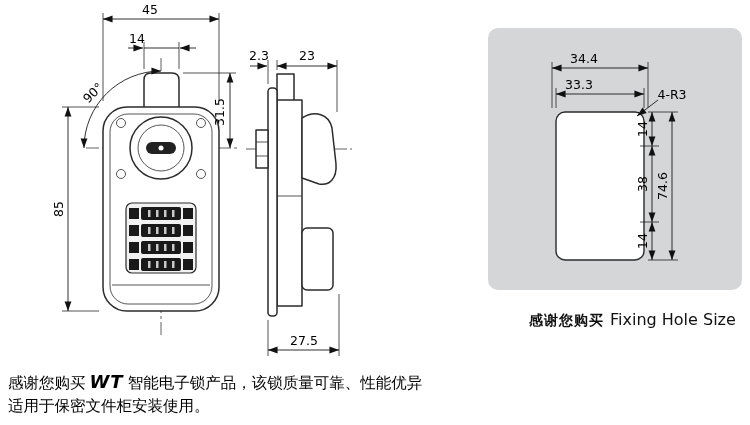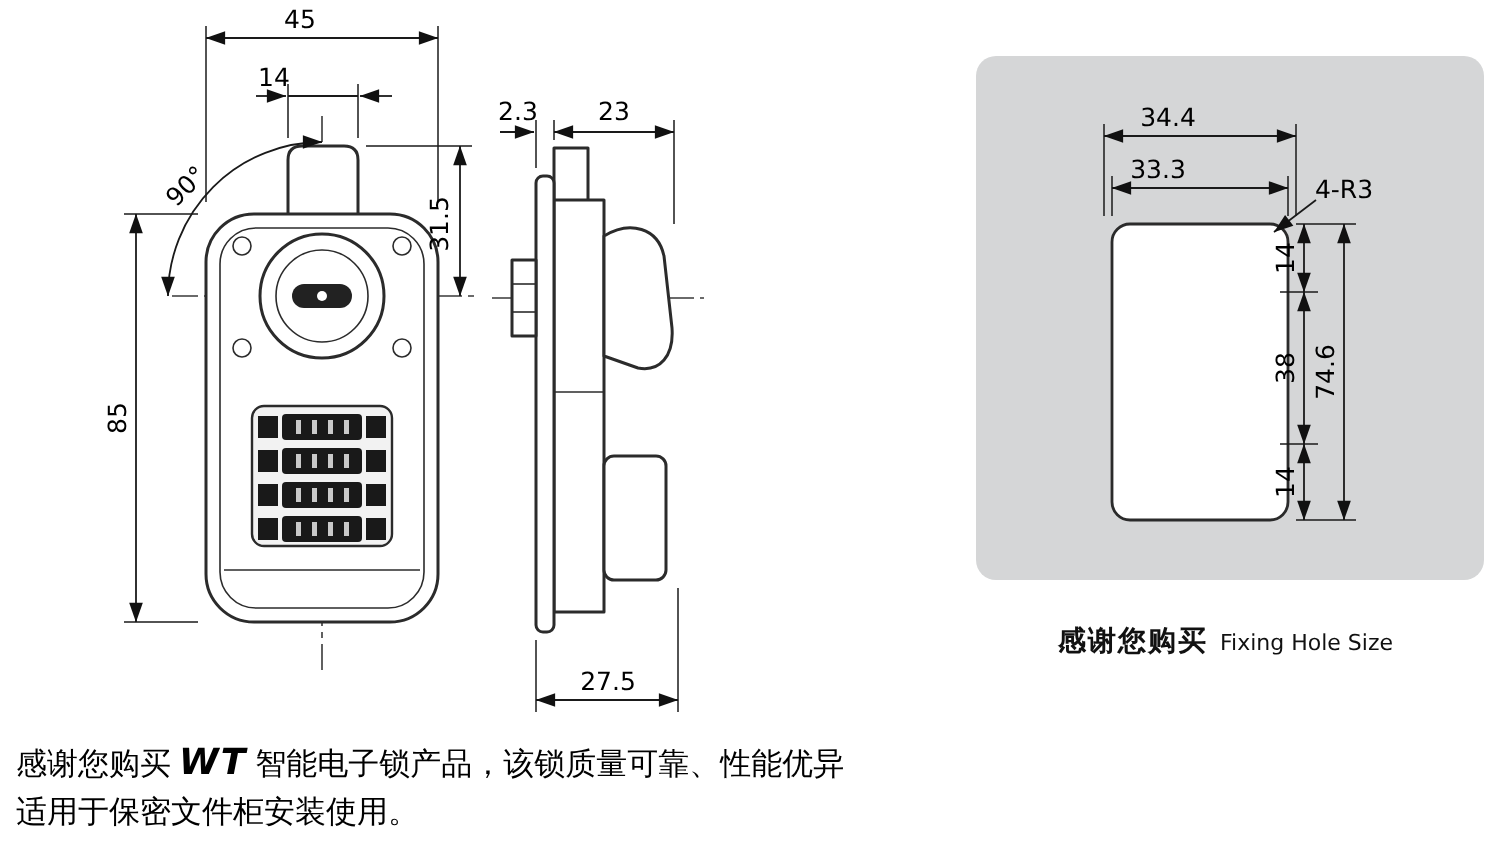--- a/index.html
+++ b/index.html
@@ -11,21 +11,21 @@
   .thin{fill:none;stroke:#2b2b2b;stroke-width:0.8;}
   .dim{stroke:#1a1a1a;stroke-width:0.9;fill:none;}
   .d2{marker-start:url(#arr);marker-end:url(#arr);}
   .d1{marker-end:url(#arr);}
   .ext{stroke:#1a1a1a;stroke-width:0.75;fill:none;}
   .cl{stroke:#3a3a3a;stroke-width:0.8;stroke-dasharray:13 3 3 3;fill:none;}
   .dt{font-family:"DejaVu Sans","Liberation Sans",sans-serif;font-size:12.5px;fill:#000;text-anchor:middle;}
   .panel{fill:#d5d6d7;}
   #caption{position:absolute;left:529px;top:310px;color:#111;white-space:nowrap;}
   #caption .zh{font-size:14px;font-weight:700;letter-spacing:1px;}
-  #caption .en{font-size:11px;margin-left:6px;font-weight:400;}
+  #caption .en{font-size:16px;margin-left:6px;font-weight:400;}
   .fline{position:absolute;left:8px;color:#000;font-size:15.5px;white-space:nowrap;}
   #fl1{top:371px;}
   #fl2{top:396px;}
   .brand{font-weight:800;font-style:italic;font-size:18px;letter-spacing:1px;padding:0 4px;}
 </style>
 </head>
 <body>
 
 <div id="stage">
 

